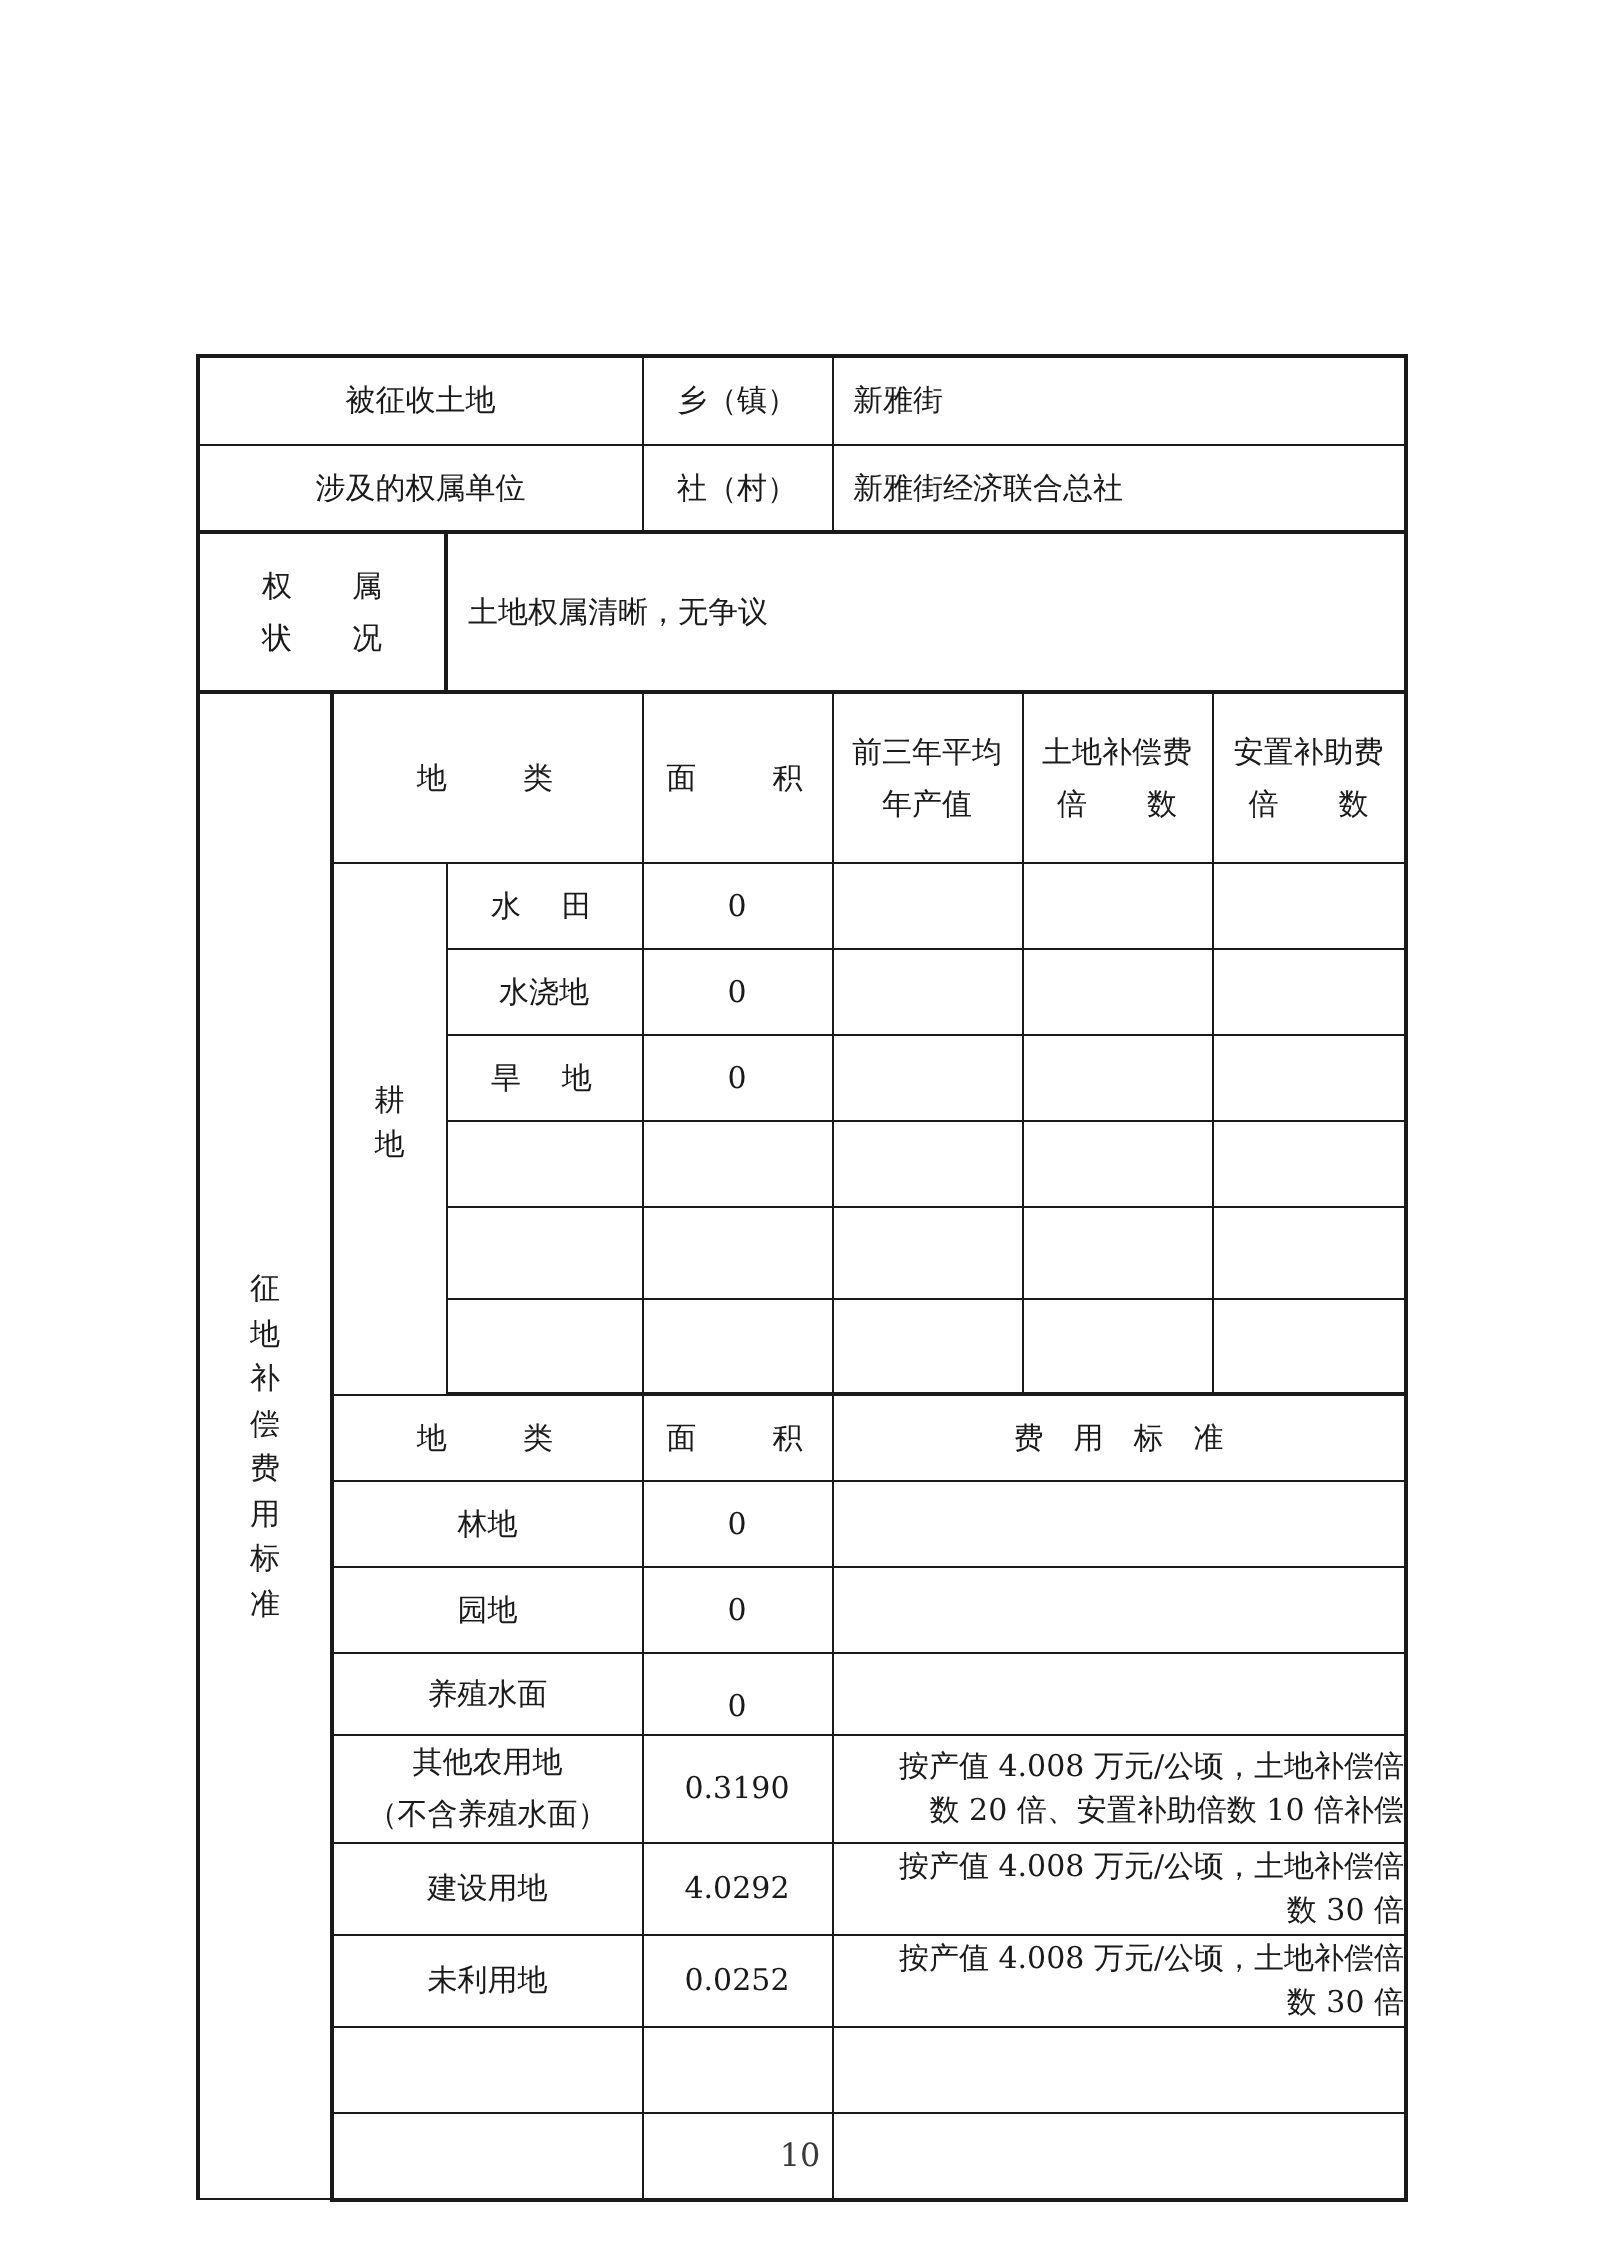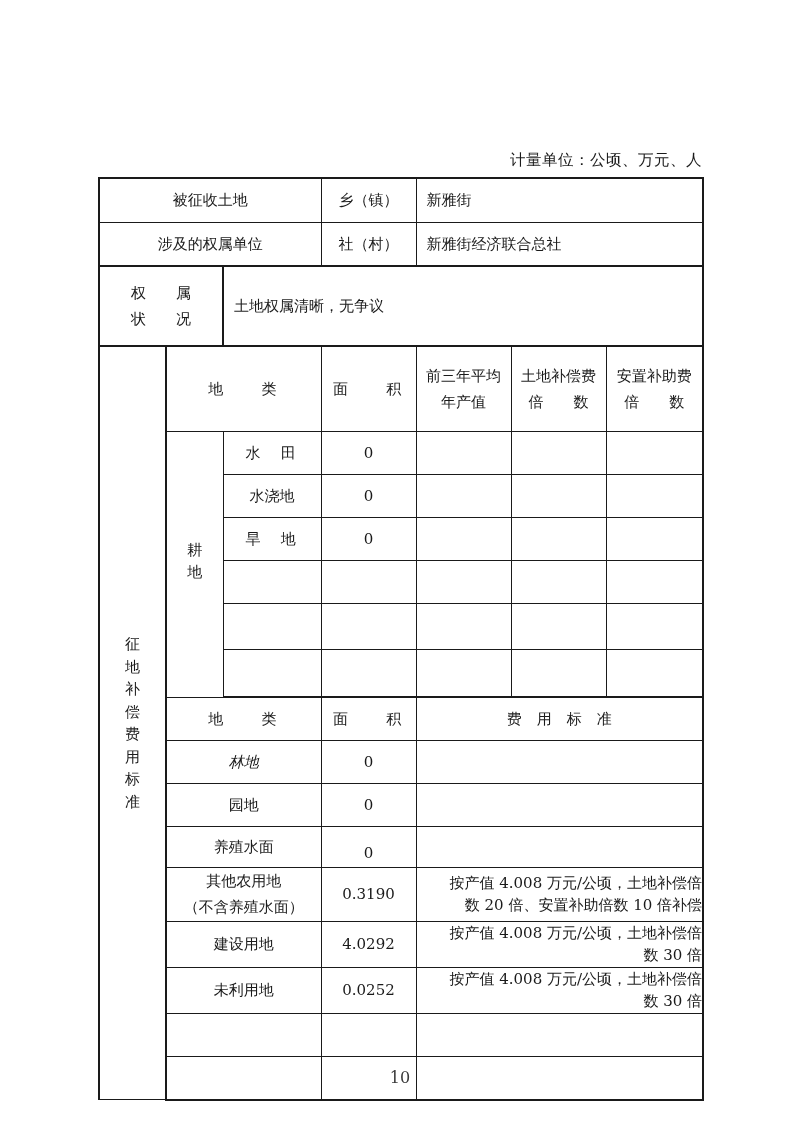--- a/index.html
+++ b/index.html
@@ -127,21 +127,20 @@
     text-align: center;
     font-size: 16px;
     color: #3a3a3a;
   }
 </style>
 </head>
 <body>
 
 <div class="page">
 
-  <div class="unit-line">计量单位：公顷、万元、人</div>
 
   <table class="main-table">
     <colgroup>
       <col style="width:67px">
       <col style="width:57px">
       <col style="width:98px">
       <col style="width:95px">
       <col style="width:95px">
       <col style="width:95px">
       <col style="width:97px">
@@ -259,21 +258,21 @@
         <td class="c thick-bottom outer-right"></td>
       </tr>
 
       <tr>
         <td class="c sp2" colspan="2" style="height:42px;">地　　类</td>
         <td class="c sp2">面　　积</td>
         <td class="c outer-right" colspan="3">费　用　标　准</td>
       </tr>
 
       <tr>
-        <td class="c" colspan="2" style="height:42px;font-style:italic;">林地</td>
+        <td class="c" colspan="2" style="height:42px;">林地</td>
         <td class="c">0</td>
         <td class="fee-text outer-right" colspan="3">
           <div></div>
           <div></div>
         </td>
       </tr>
 
       <tr>
         <td class="c" colspan="2" style="height:42px;text-align:center;">园地</td>
         <td class="c">0</td>

